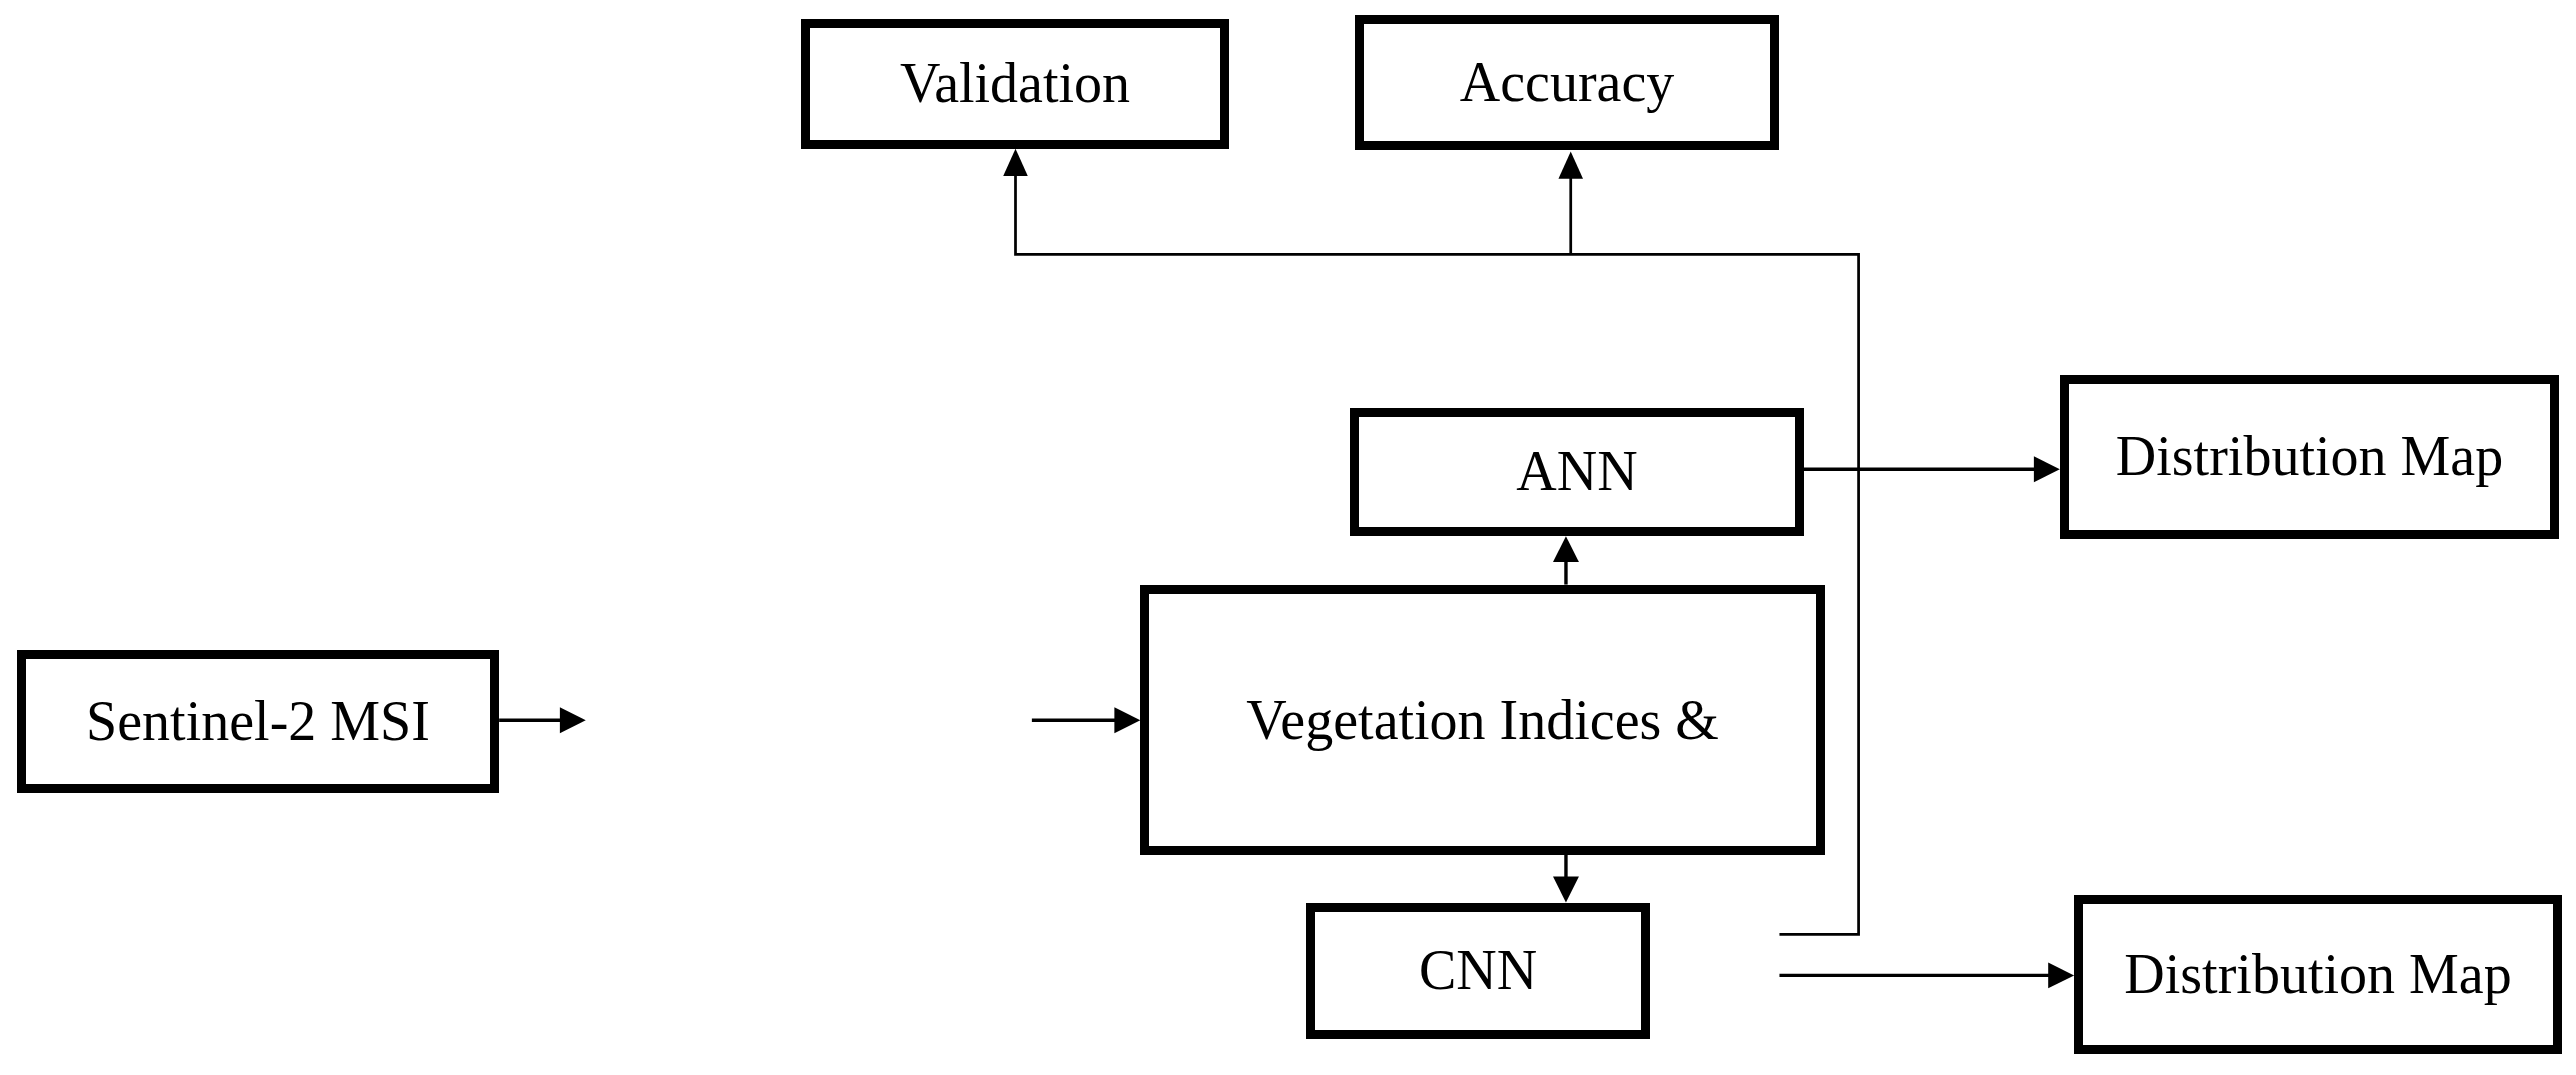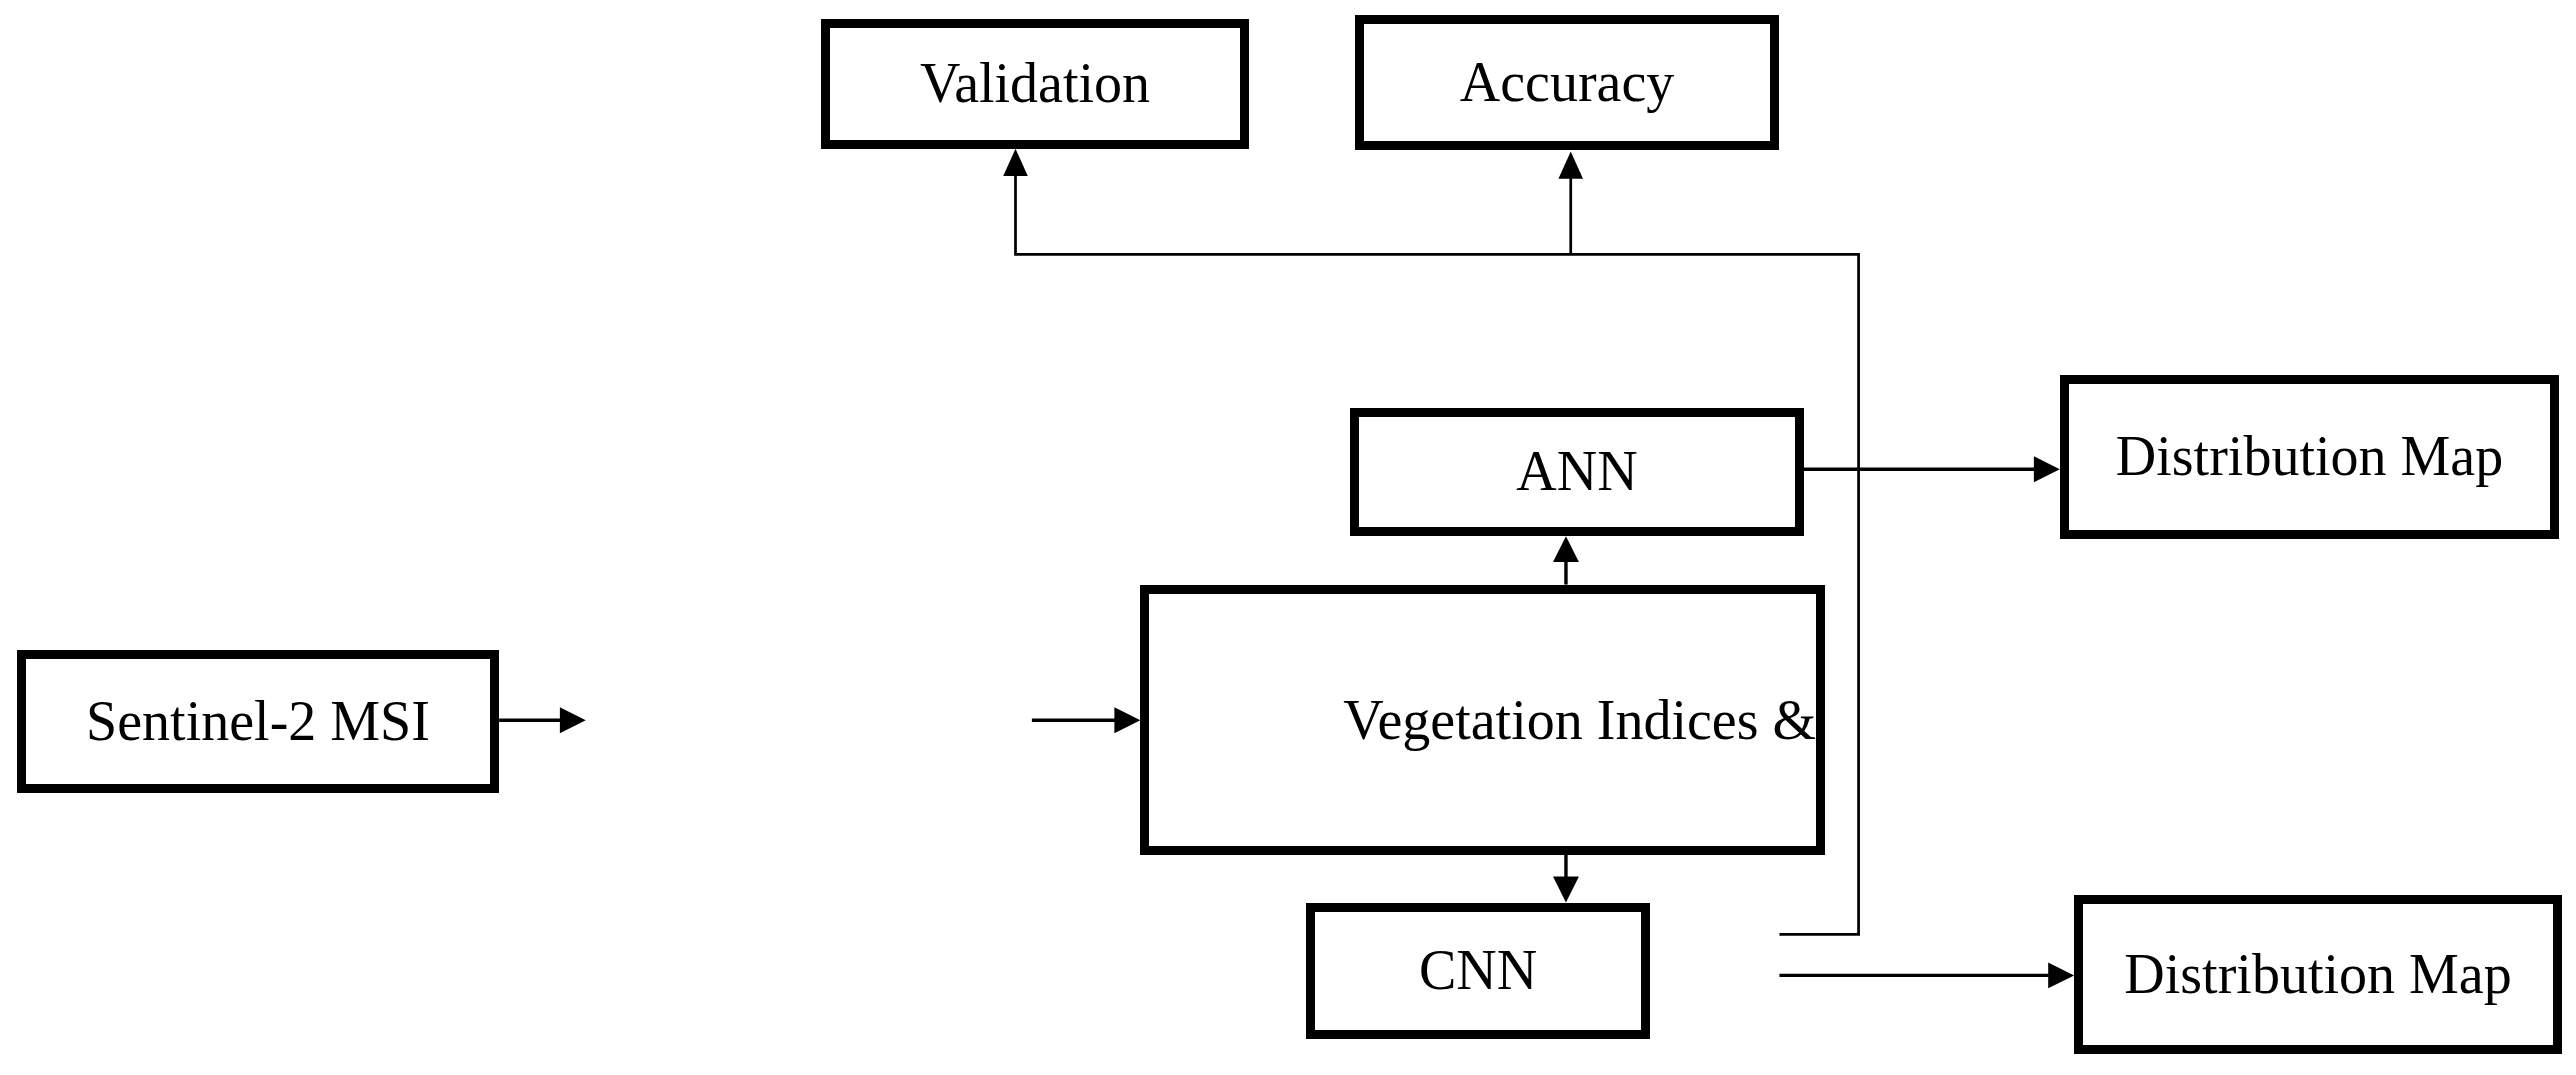--- a/index.html
+++ b/index.html
@@ -40,25 +40,25 @@
     align-items: center;
     justify-content: center;
     text-align: center;
     font-size: 56px;
     line-height: 1.1;
     white-space: nowrap;
   }
   .node .lbl { display: block; }
   .node-features .lbl { line-height: 113px; }
   
-  .node-validation  { left: 801px; top: 19px;   width: 428px;  height: 130px; margin-left: 20px; }
+  .node-validation  { left: 801px; top: 19px;   width: 428px;  height: 130px; }
   .node-accuracy    { left: 1355px; top: 15px;   width: 424px;  height: 135px; }
   .node-ann         { left: 1350px; top: 408px;  width: 454px;  height: 128px; }
   .node-distmap-ann { left: 2060px; top: 375px;  width: 499px;  height: 164px; }
-  .node-features    { left: 1140px; top: 585px;  width: 685px; height: 270px; align-items: flex-end; }
+  .node-features    { left: 1140px; top: 585px;  width: 685px; height: 270px; }
   .node-sentinel    { left: 17px;   top: 650px;  width: 482px;  height: 143px; }
   .node-preproc     { left: 585px;  top: 650px;  width: 446px;  height: 149px; }
   .node-cnn         { left: 1306px; top: 903px; width: 344px;  height: 136px; }
   .node-distmap-cnn { left: 2074px; top: 895px; width: 488px;  height: 159px; }
 </style>
 </head>
 <body>
 
 <div class="canvas">
 

